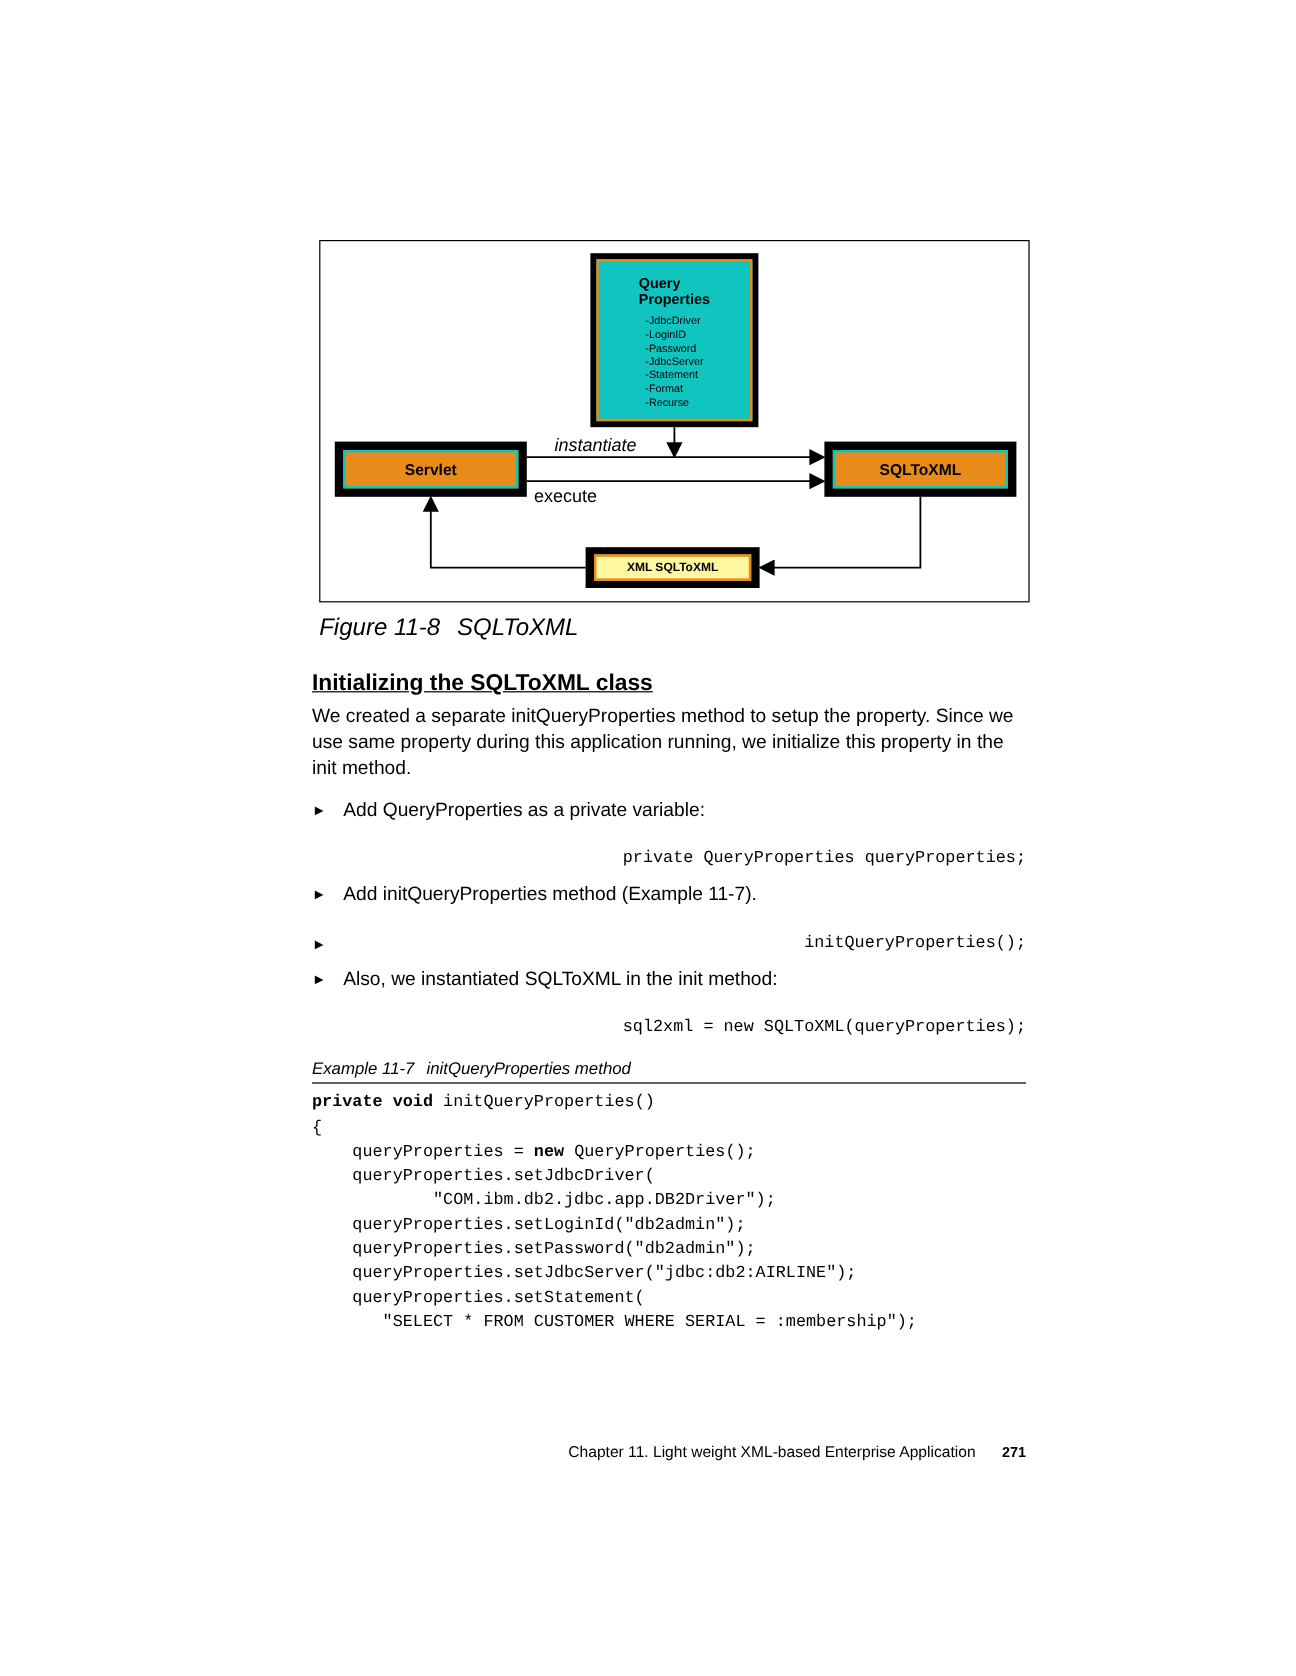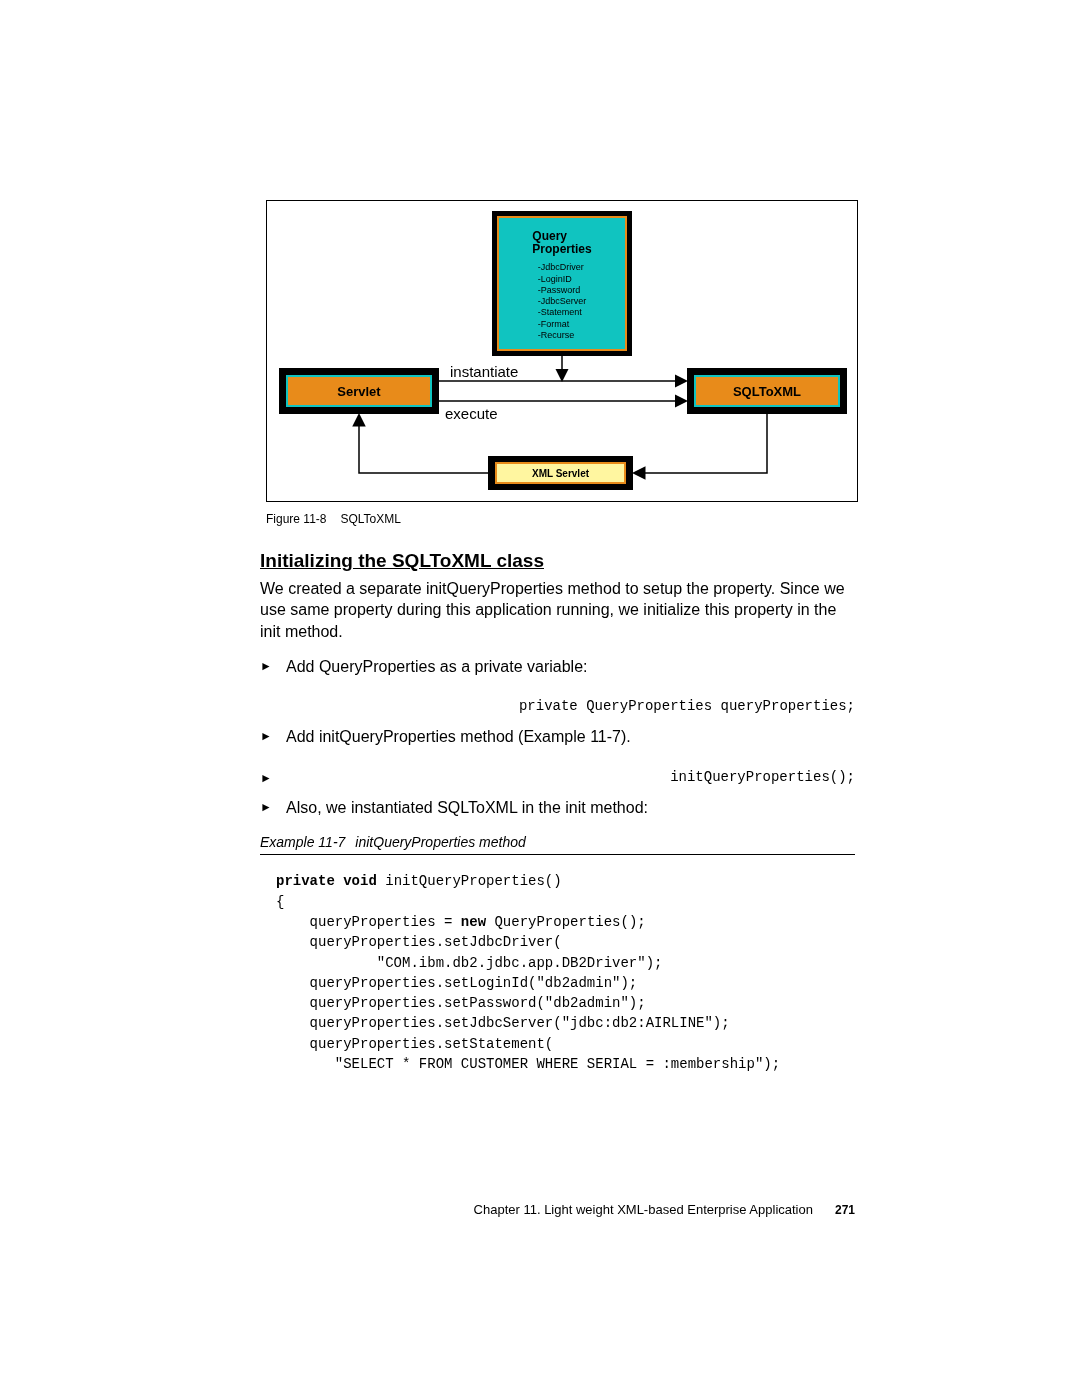--- a/index.html
+++ b/index.html
@@ -56,26 +56,27 @@
   
   .sx-outer { left: 420px; top: 167px; width: 160px; height: 46px; }
   .sx-inner { width: 146px; height: 32px; background: #e88b1a; border: 2px solid #10c4c0; }
   
   .xd-outer { left: 221px; top: 255px; width: 145px; height: 34px; }
   .xd-inner { width: 131px; height: 22px; background: #fff6a0; border: 2px solid #e88b1a; font-size:10px; }
   .lbl {
     position: absolute;
     font-size: 15px;
   }
-  .lbl.instantiate { left: 183px; top: 162px; }
+  .lbl.instantiate { left: 195px; top: 162px; font-style: italic; }
   .lbl.execute { left: 178px; top: 204px; }
   svg.arrows { position:absolute; left:0; top:0; width:100%; height:100%; pointer-events:none; }
 
   .caption {
-    font-size: 12px;
+    font-style: italic;
+    font-size: 20px;
     margin: 10px 0 24px 0;
   }
   .caption .num { margin-right: 14px; }
 
   h3.sec {
     font-size: 19px;
     font-weight: bold;
     margin: 0 0 6px 0;
     text-decoration: underline;
   }
@@ -119,21 +120,21 @@
   .rule {
     border: 0;
     border-top: 1.5px solid #000;
     margin: 2px 0 6px 0;
   }
   .code-block {
     font-family: "Lucida Console", "Courier New", monospace;
     font-size: 14px;
     line-height: 1.45;
     white-space: pre;
-    margin: 16px;
+    margin: 0;
   }
   .code-block .kw { font-weight: bold; }
 
   .footer {
     position: absolute;
     bottom: 180px;
     right: 225px;
     font-size: 13px;
   }
   .footer .chap { margin-right: 22px; }
@@ -183,21 +184,21 @@
 
       <div class="box-outer sv-outer">
         <div class="box-inner sv-inner">Servlet</div>
       </div>
 
       <div class="box-outer sx-outer">
         <div class="box-inner sx-inner">SQLToXML</div>
       </div>
 
       <div class="box-outer xd-outer">
-        <div class="box-inner xd-inner">XML Servlet</div>
+        <div class="box-inner xd-inner">XML SQLToXML</div>
       </div>
 
       <div class="lbl instantiate">instantiate</div>
       <div class="lbl execute">execute</div>
     </div>
 
     <div class="caption">
       <span class="num">Figure 11-8</span><span>SQLToXML</span>
     </div>
   </div>
@@ -211,20 +212,21 @@
       <div class="code">private QueryProperties queryProperties;</div>
     </li>
     <li>
       <span>Add initQueryProperties method (Example 11-7).</span>
     </li>
     <li>
       <div class="code">initQueryProperties();</div>
     </li>
     <li>
       <span>Also, we instantiated SQLToXML in the init method:</span>
+      <div class="code">sql2xml = new SQLToXML(queryProperties);</div>
     </li>
   </ul>
 
   <div class="example-caption">
     <span class="num">Example 11-7</span><span>initQueryProperties method</span>
   </div>
   <hr class="rule">
 
   <pre class="code-block"><span class="kw">private void</span><span> initQueryProperties()</span>
 <span>{</span>

